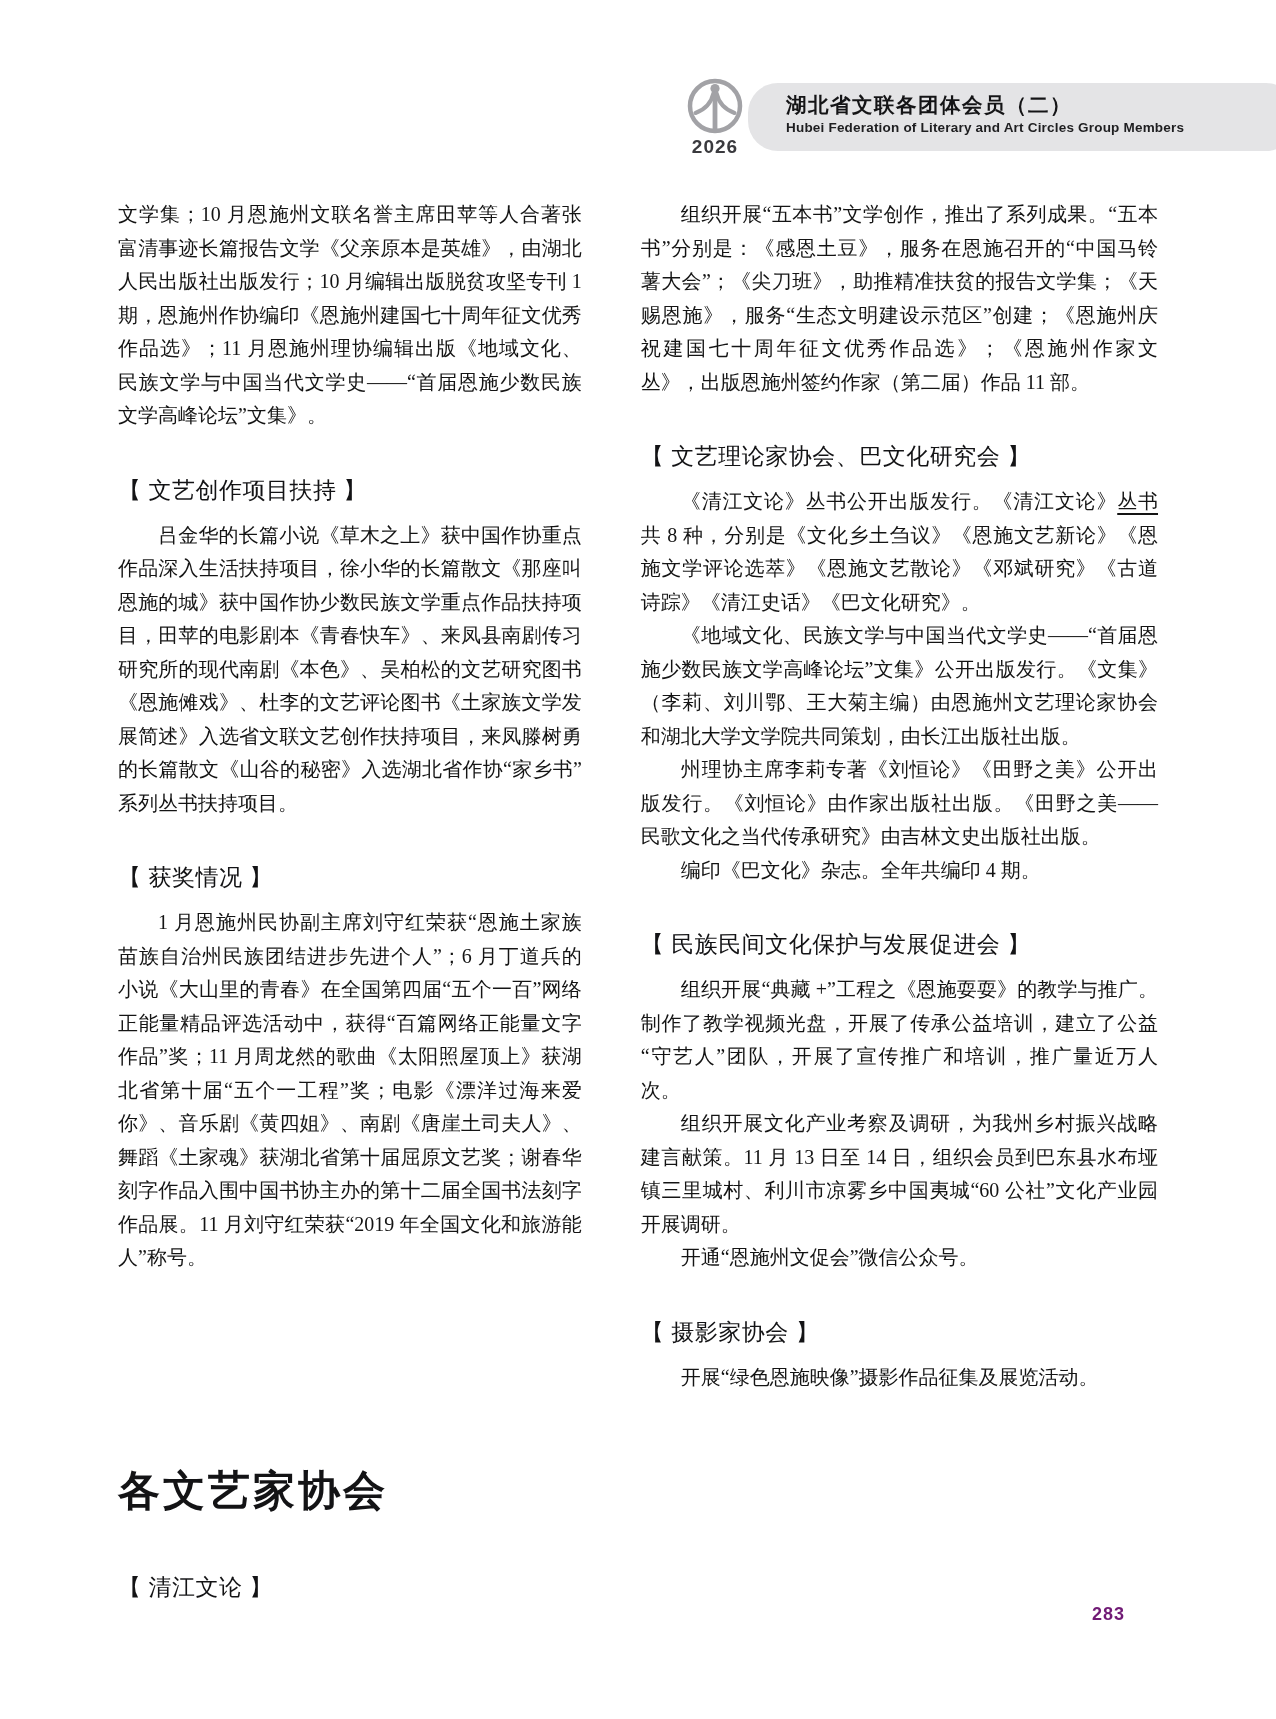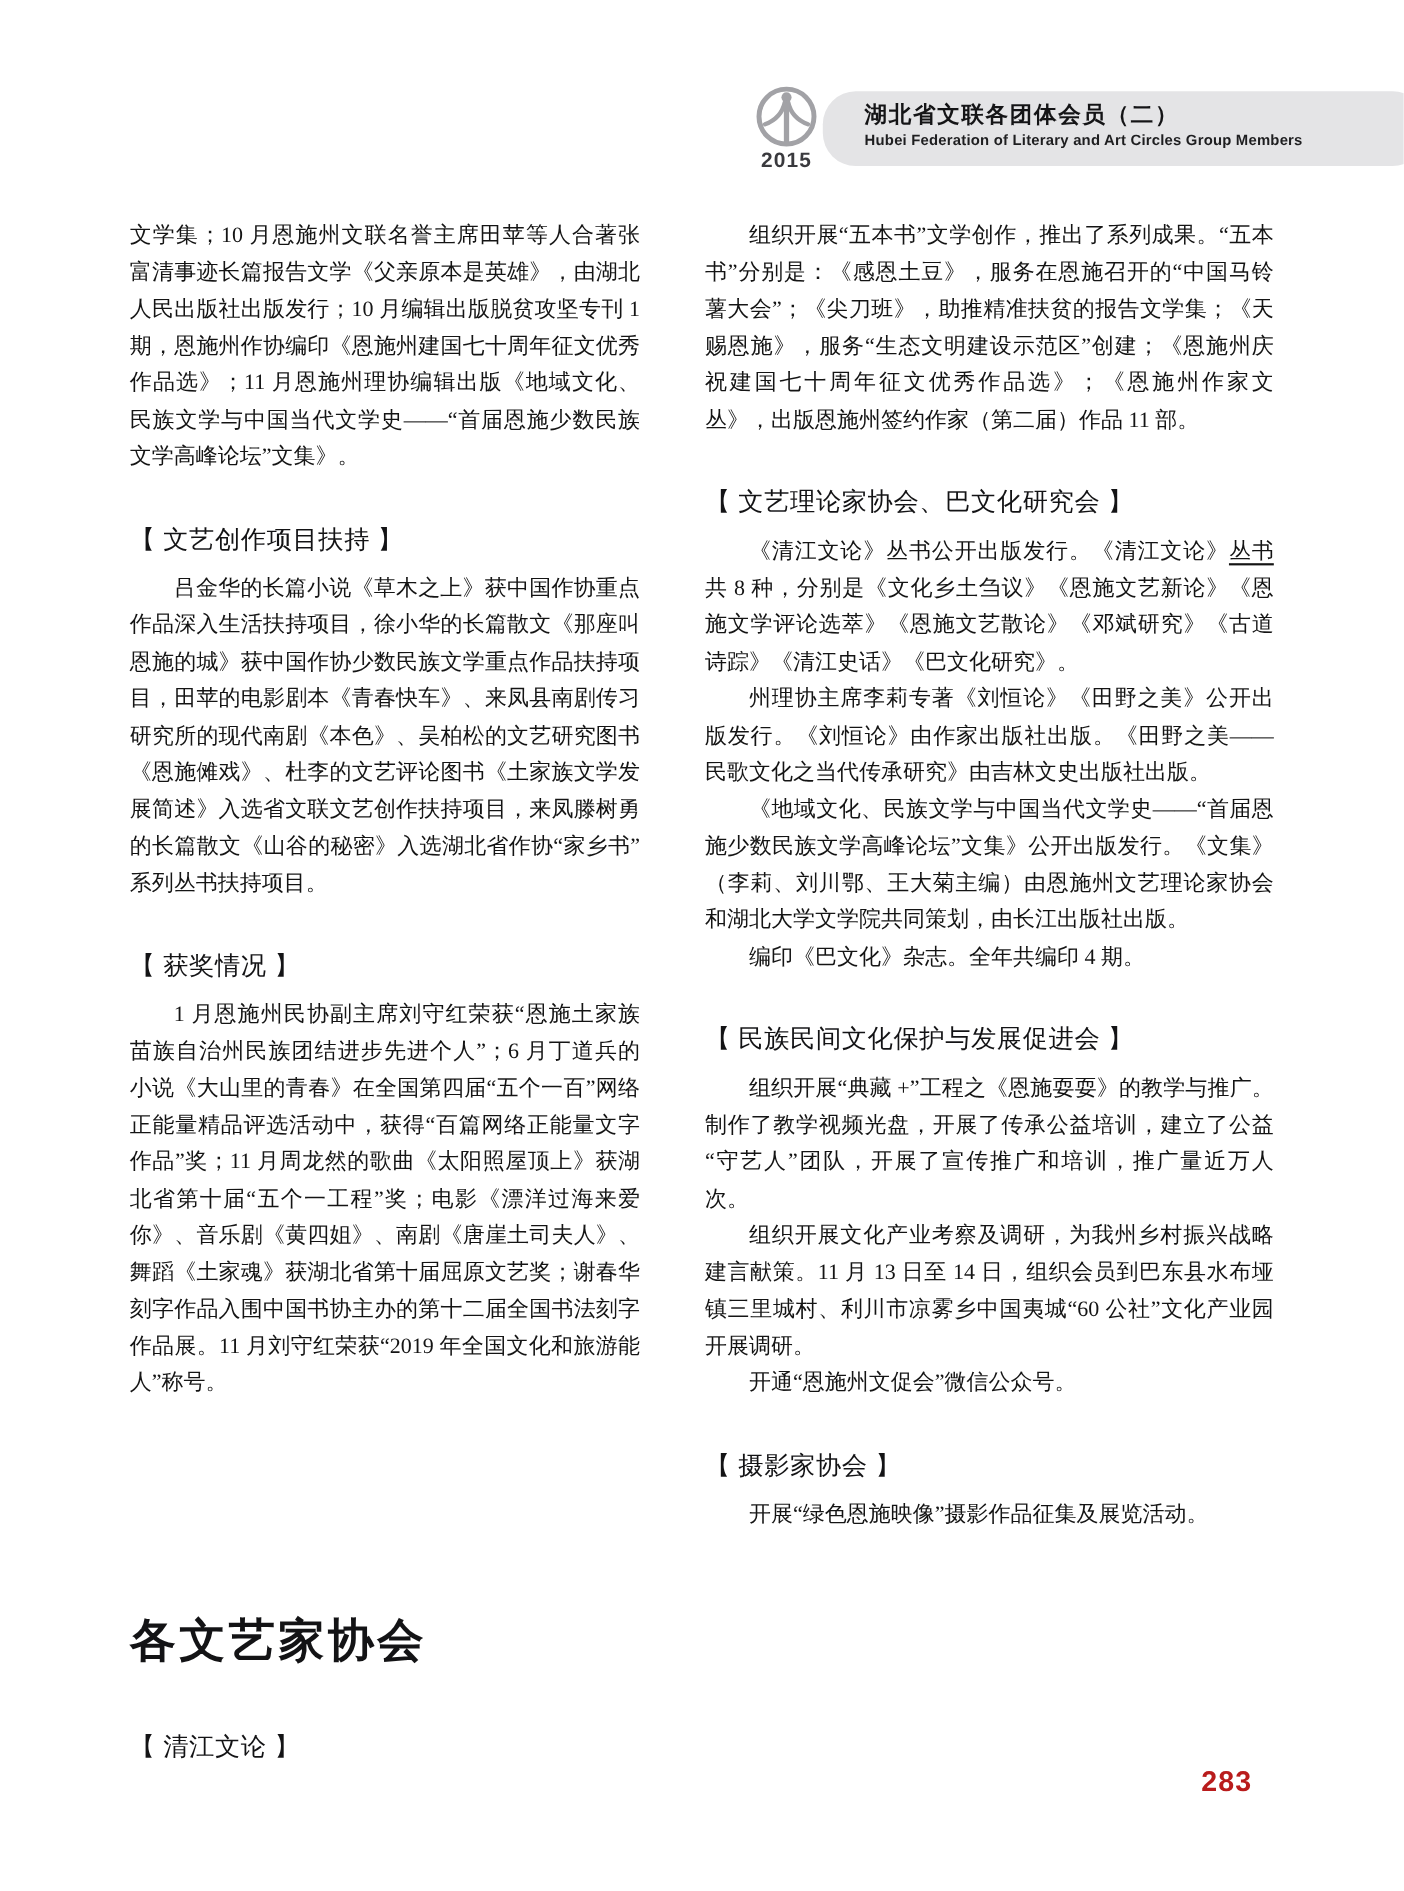--- a/index.html
+++ b/index.html
@@ -66,36 +66,36 @@
     letter-spacing:3px;
     margin-top:190px; line-height:52px;
   }
   .writers-heading { margin-top:55px; }
 
   .u-mark { text-decoration:underline; text-underline-offset:5px; }
 
   .page-number {
     position:absolute; left:1092px; top:1604px;
     font-family:"Liberation Sans","DejaVu Sans",sans-serif;
-    font-weight:bold; font-size:26px; color:#b91c1c;
+    font-weight:bold; font-size:18px; color:#701a75;
     letter-spacing:1px;
   }
 </style>
 </head>
 <body>
 
 <div class="logo-group">
   <svg class="logo-svg" width="60" height="57" viewBox="0 0 60 57" aria-hidden="true">
     <circle cx="30" cy="28" r="25" fill="none" stroke="#a2a2a6" stroke-width="4.5"></circle>
     <circle cx="30" cy="10.5" r="4.6" fill="#a2a2a6"></circle>
     <path d="M28.5 15 C26.5 24 20 31.5 10.5 35" fill="none" stroke="#a2a2a6" stroke-width="4" stroke-linecap="round"></path>
     <path d="M31.5 15 C33.5 24 40 31.5 49.5 35" fill="none" stroke="#a2a2a6" stroke-width="4" stroke-linecap="round"></path>
     <path d="M27.6 15 h4.8 v36 h-4.8 z" fill="#a2a2a6"></path>
   </svg>
-  <div class="logo-year">2015</div>
+  <div class="logo-year">2026</div>
 </div>
 
 <div class="header-bar">
   <div class="header-title-cn">湖北省文联各团体会员（二）</div>
   <div class="header-title-en">Hubei Federation of Literary and Art Circles Group Members</div>
 </div>
 
 <div class="main">
 
   <section class="col-left">
@@ -110,22 +110,22 @@
     <h2 class="big-title">各文艺家协会</h2>
 
     <h3 class="sec-heading writers-heading">【 清江文论 】</h3>
   </section>
 
   <section class="col-right">
     <p class="para">组织开展“五本书”文学创作，推出了系列成果。“五本书”分别是：《感恩土豆》，服务在恩施召开的“中国马铃薯大会”；《尖刀班》，助推精准扶贫的报告文学集；《天赐恩施》，服务“生态文明建设示范区”创建；《恩施州庆祝建国七十周年征文优秀作品选》；《恩施州作家文丛》，出版恩施州签约作家（第二届）作品 11 部。</p>
 
     <h3 class="sec-heading">【 文艺理论家协会、巴文化研究会 】</h3>
     <p class="para"><span>《清江文论》丛书公开出版发行。《清江文论》</span><span class="u-mark">丛书</span><span>共 8 种，分别是《文化乡土刍议》《恩施文艺新论》《恩施文学评论选萃》《恩施文艺散论》《邓斌研究》《古道诗踪》《清江史话》《巴文化研究》。</span></p>
+    <p class="para">《地域文化、民族文学与中国当代文学史——“首届恩施少数民族文学高峰论坛”文集》公开出版发行。《文集》（李莉、刘川鄂、王大菊主编）由恩施州文艺理论家协会和湖北大学文学院共同策划，由长江出版社出版。</p>
     <p class="para">州理协主席李莉专著《刘恒论》《田野之美》公开出版发行。《刘恒论》由作家出版社出版。《田野之美——民歌文化之当代传承研究》由吉林文史出版社出版。</p>
-    <p class="para">《地域文化、民族文学与中国当代文学史——“首届恩施少数民族文学高峰论坛”文集》公开出版发行。《文集》（李莉、刘川鄂、王大菊主编）由恩施州文艺理论家协会和湖北大学文学院共同策划，由长江出版社出版。</p>
     <p class="para">编印《巴文化》杂志。全年共编印 4 期。</p>
 
     <h3 class="sec-heading">【 民族民间文化保护与发展促进会 】</h3>
     <p class="para">组织开展“典藏 +”工程之《恩施耍耍》的教学与推广。制作了教学视频光盘，开展了传承公益培训，建立了公益“守艺人”团队，开展了宣传推广和培训，推广量近万人次。</p>
     <p class="para">组织开展文化产业考察及调研，为我州乡村振兴战略建言献策。11 月 13 日至 14 日，组织会员到巴东县水布垭镇三里城村、利川市凉雾乡中国夷城“60 公社”文化产业园开展调研。</p>
     <p class="para">开通“恩施州文促会”微信公众号。</p>
 
     <h3 class="sec-heading">【 摄影家协会 】</h3>
     <p class="para">开展“绿色恩施映像”摄影作品征集及展览活动。</p>
   </section>

